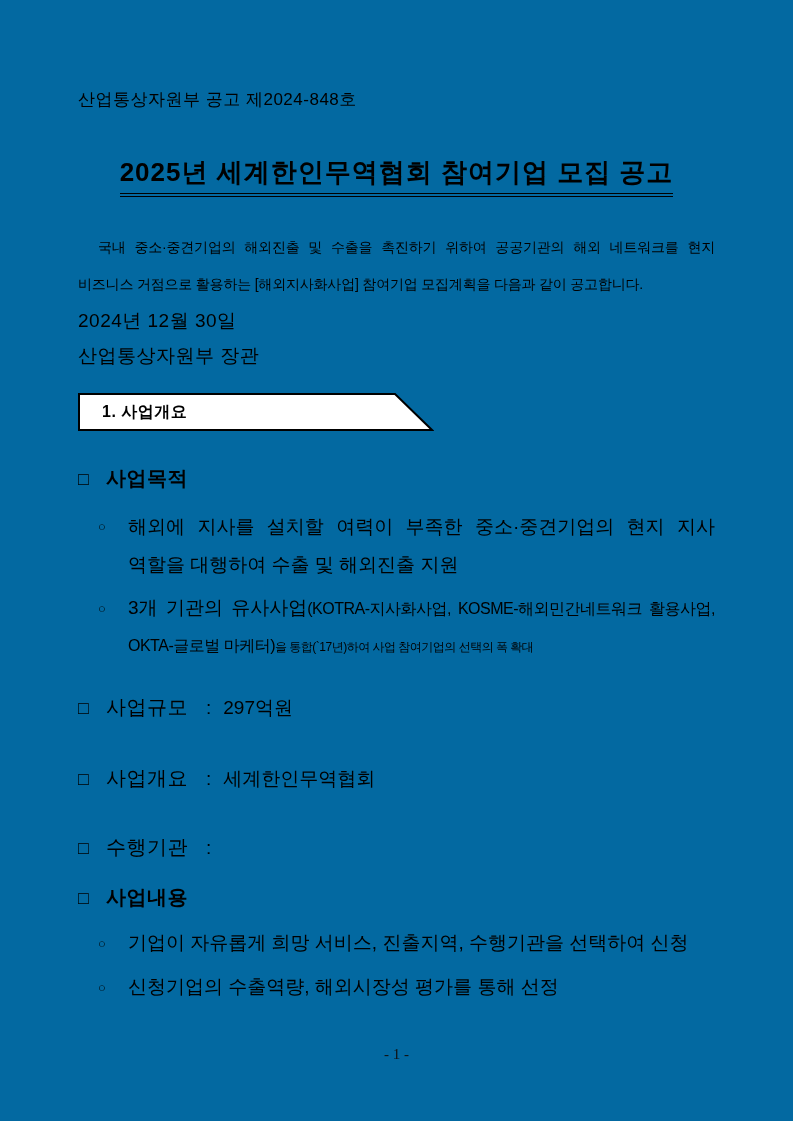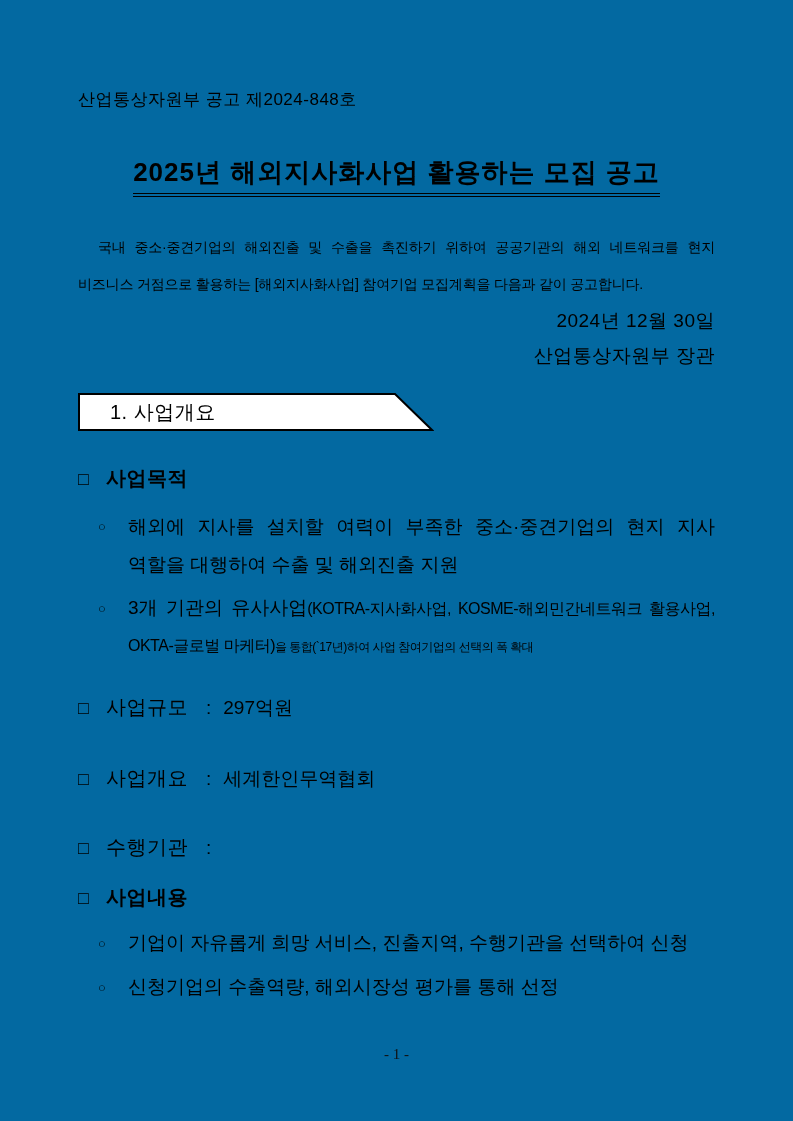--- a/index.html
+++ b/index.html
@@ -35,40 +35,40 @@
     margin: 32px 0 0 0;
     font-size: 14px;
     line-height: 37px;
     text-align: justify;
     text-indent: 20px;
     letter-spacing: -0.2px;
   }
 
   .date-block {
     margin-top: 0px;
-    text-align: right;
+    text-align: left;
     font-size: 19px;
     line-height: 35px;
     letter-spacing: 0.5px;
   }
 
   .section-banner {
     position: relative;
     margin-top: 20px;
     width: 356px;
     height: 38px;
   }
   .section-banner svg { display: block; }
   .banner-label {
     position: absolute;
-    left: 32px;
+    left: 24px;
     top: 50%;
     transform: translateY(-50%);
-    font-size: 20px;
-    font-weight: normal;
+    font-size: 16px;
+    font-weight: bold;
     letter-spacing: 0.5px;
   }
 
   .h-row {
     display: flex;
     align-items: baseline;
     font-size: 20px;
     font-weight: bold;
     letter-spacing: 0.5px;
   }
@@ -139,21 +139,21 @@
 </style>
 </head>
 <body>
 
 <div class="page">
   <div class="content">
 
     <div class="doc-number">산업통상자원부 공고 제2024-848호</div>
 
     <div class="title-wrap">
-      <span class="doc-title">2025년 해외지사화사업 활용하는 모집 공고</span>
+      <span class="doc-title">2025년 세계한인무역협회 참여기업 모집 공고</span>
     </div>
 
     <p class="intro">국내 중소·중견기업의 해외진출 및 수출을 촉진하기 위하여 공공기관의 해외 네트워크를 현지 비즈니스 거점으로 활용하는 [해외지사화사업] 참여기업 모집계획을 다음과 같이 공고합니다.</p>
 
     <div class="date-block">
       <div>2024년 12월 30일</div>
       <div>산업통상자원부 장관</div>
     </div>
 
     <div class="section-banner">

